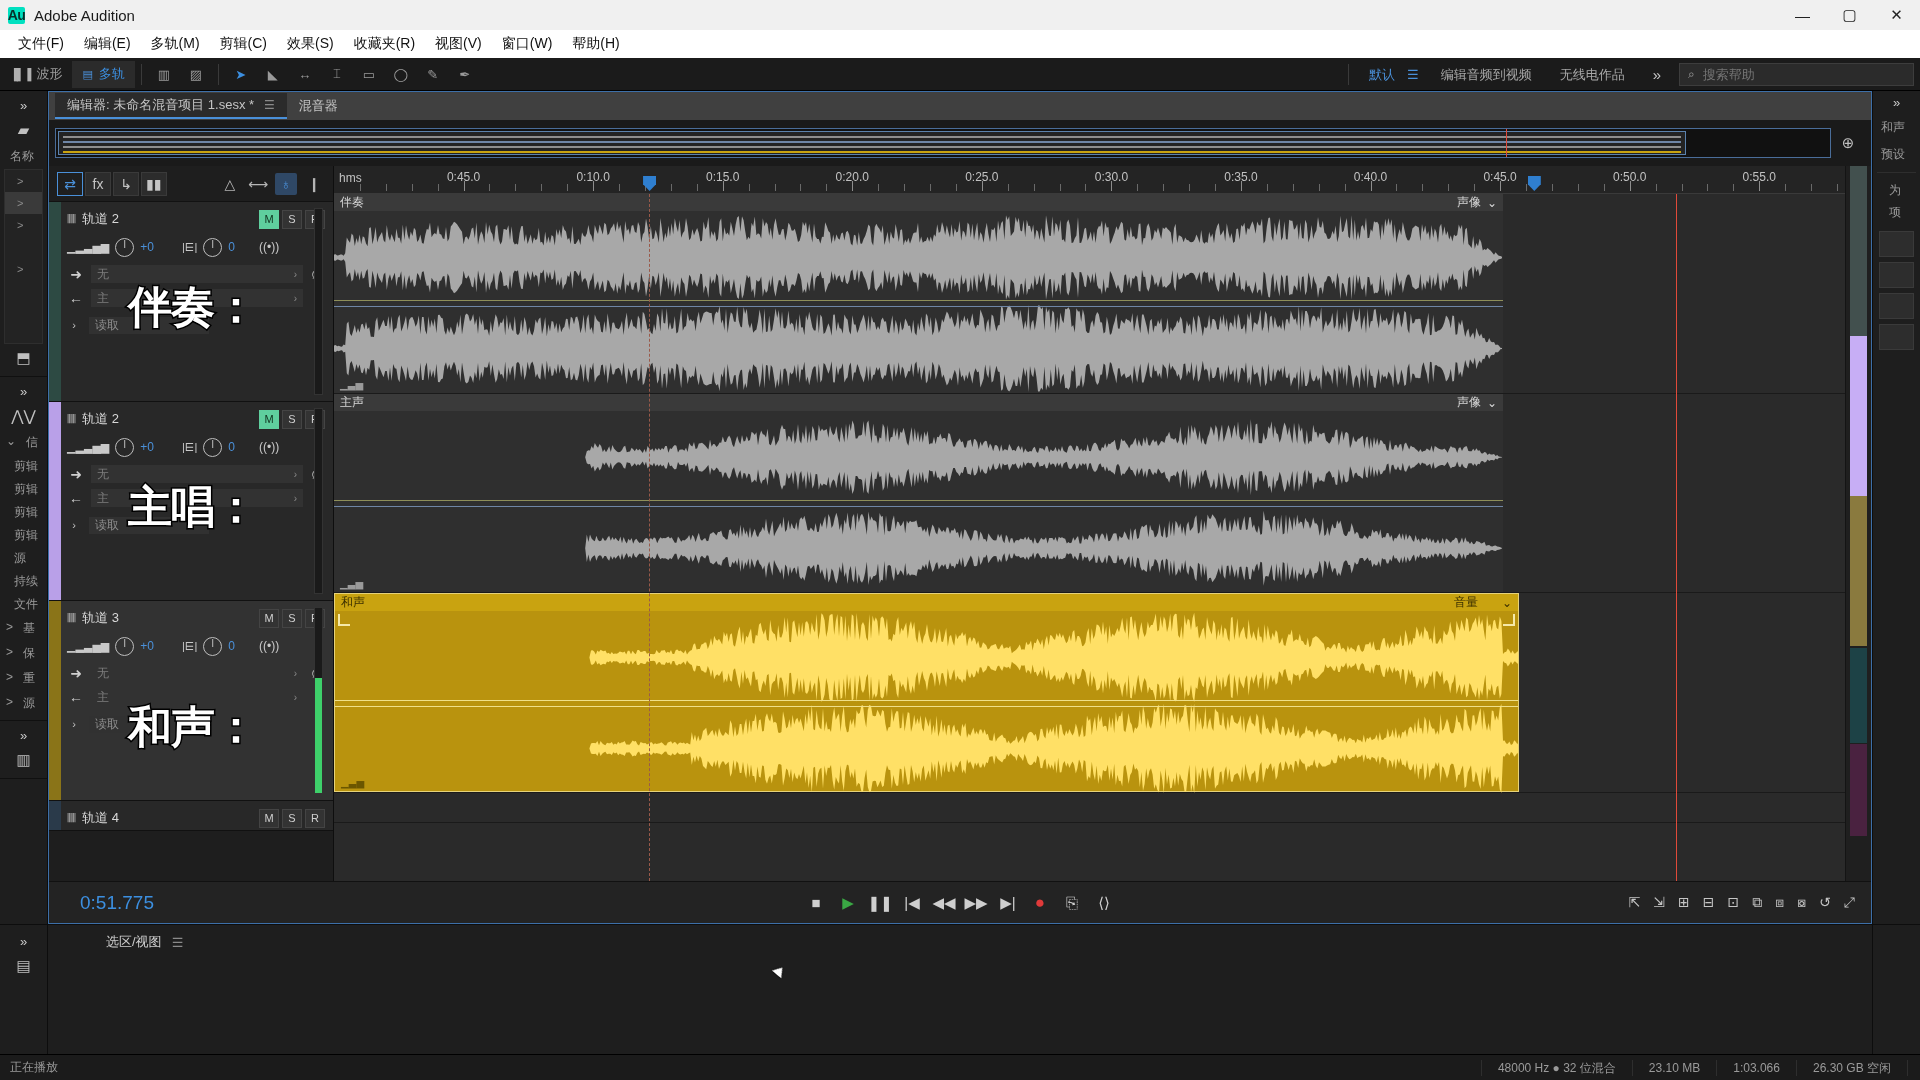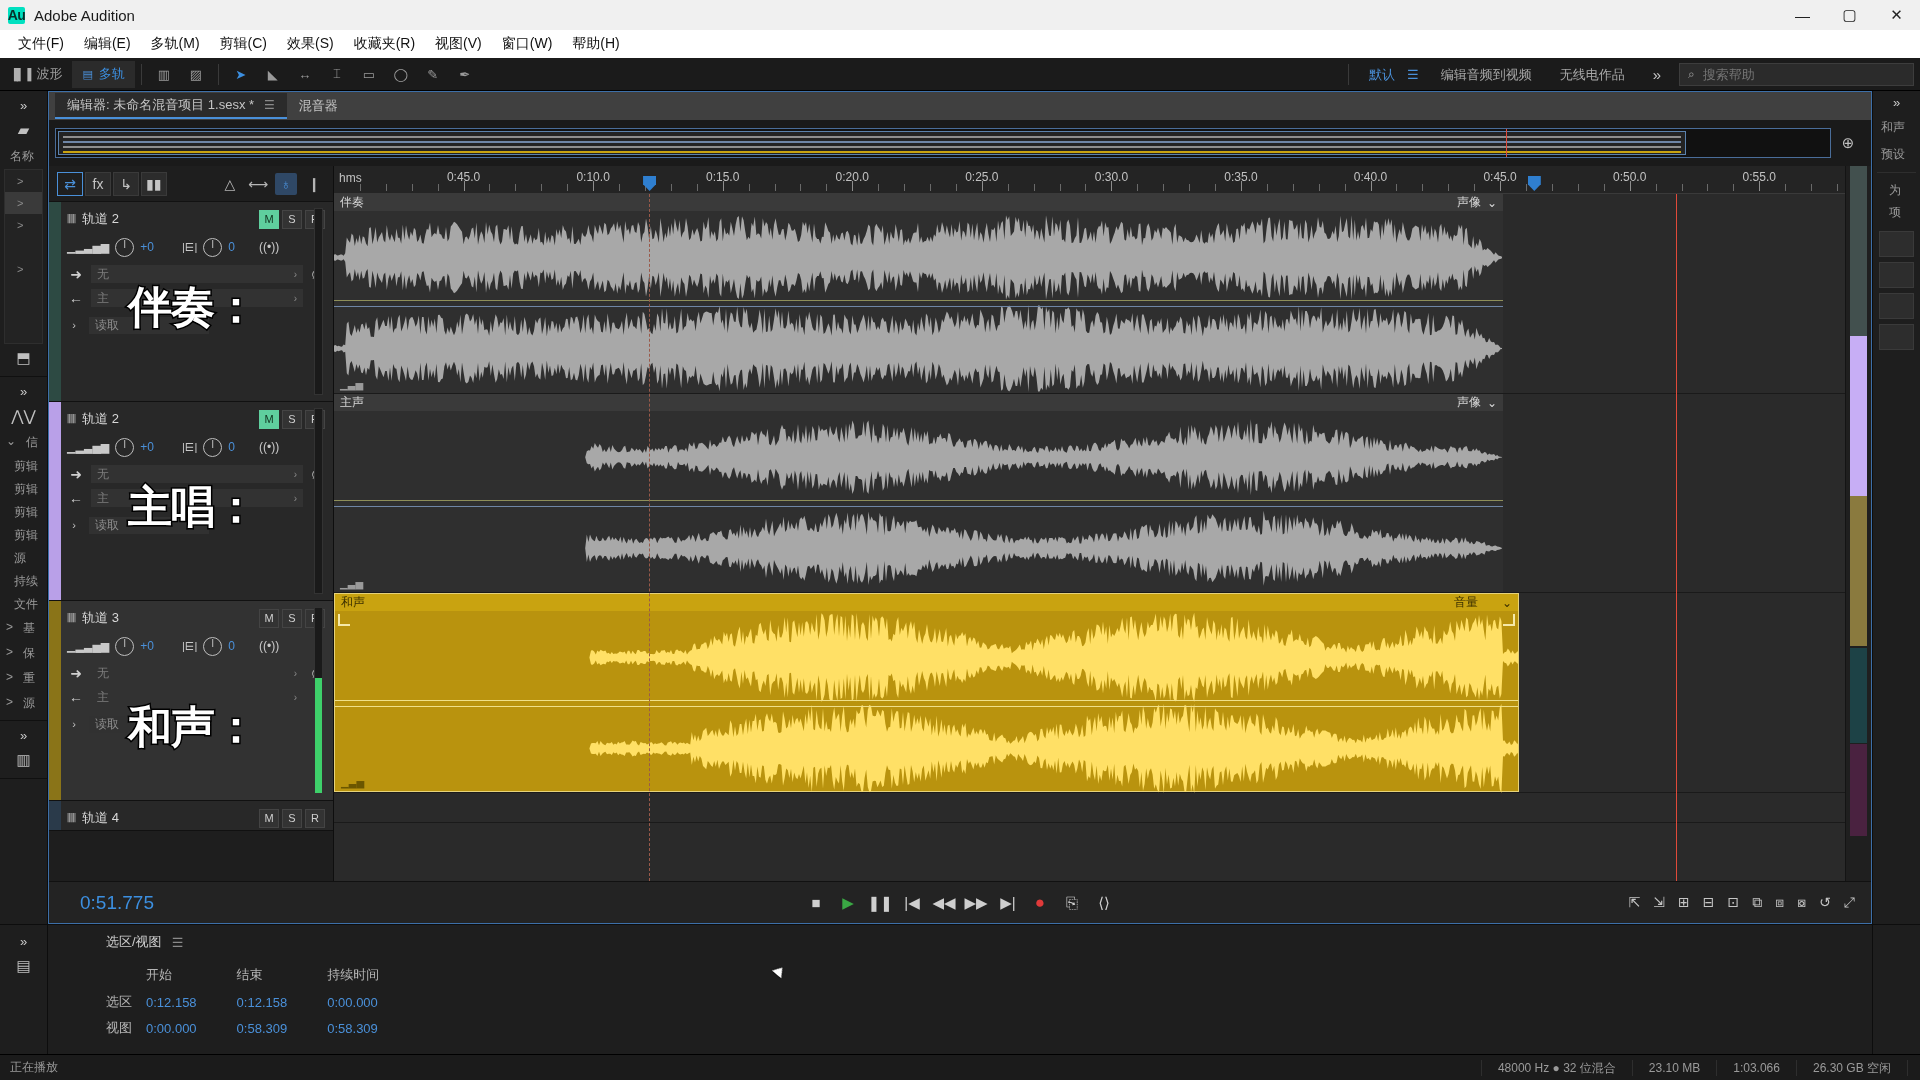--- a/index.html
+++ b/index.html
@@ -738,44 +738,20 @@
   <div class="bottom">
     <div style="width:48px;flex:0 0 48px;background:#1e1e1e;border-right:1px solid #0d0d0d;padding-top:6px">
       <div class="rail-chev">»</div>
       <div class="rail-icon">▤</div>
     </div>
     <div class="sel-panel">
       <div class="sel-title">
         <span>选区/视图</span>
         <span class="hamb" style="color:#8a8a8a">☰</span>
       </div>
-      <div class="sel-grid">
-        <table id="sel-table">
-            <tbody>
-              <tr>
-                <th></th>
-                <th>开始</th>
-                <th>结束</th>
-                <th>持续时间</th>
-              </tr>
-              <tr>
-                <td class="lab">选区</td>
-                <td class="val">0:12.158</td>
-                <td class="val">0:12.158</td>
-                <td class="val">0:00.000</td>
-              </tr>
-              <tr>
-                <td class="lab">视图</td>
-                <td class="val">0:00.000</td>
-                <td class="val">0:58.309</td>
-                <td class="val">0:58.309</td>
-              </tr>
-            </tbody>
-          </table>
-      </div>
     </div>
     <div style="width:48px;flex:0 0 48px;background:#1e1e1e;border-left:1px solid #0d0d0d"></div>
   </div>
 
   <div class="statusbar">
     <div class="sb-left">正在播放</div>
     <div class="sb-right" id="sb-right">
         <div class="sb-cell">48000 Hz ● 32 位混合</div>
         <div class="sb-cell">23.10 MB</div>
         <div class="sb-cell">1:03.066</div>

